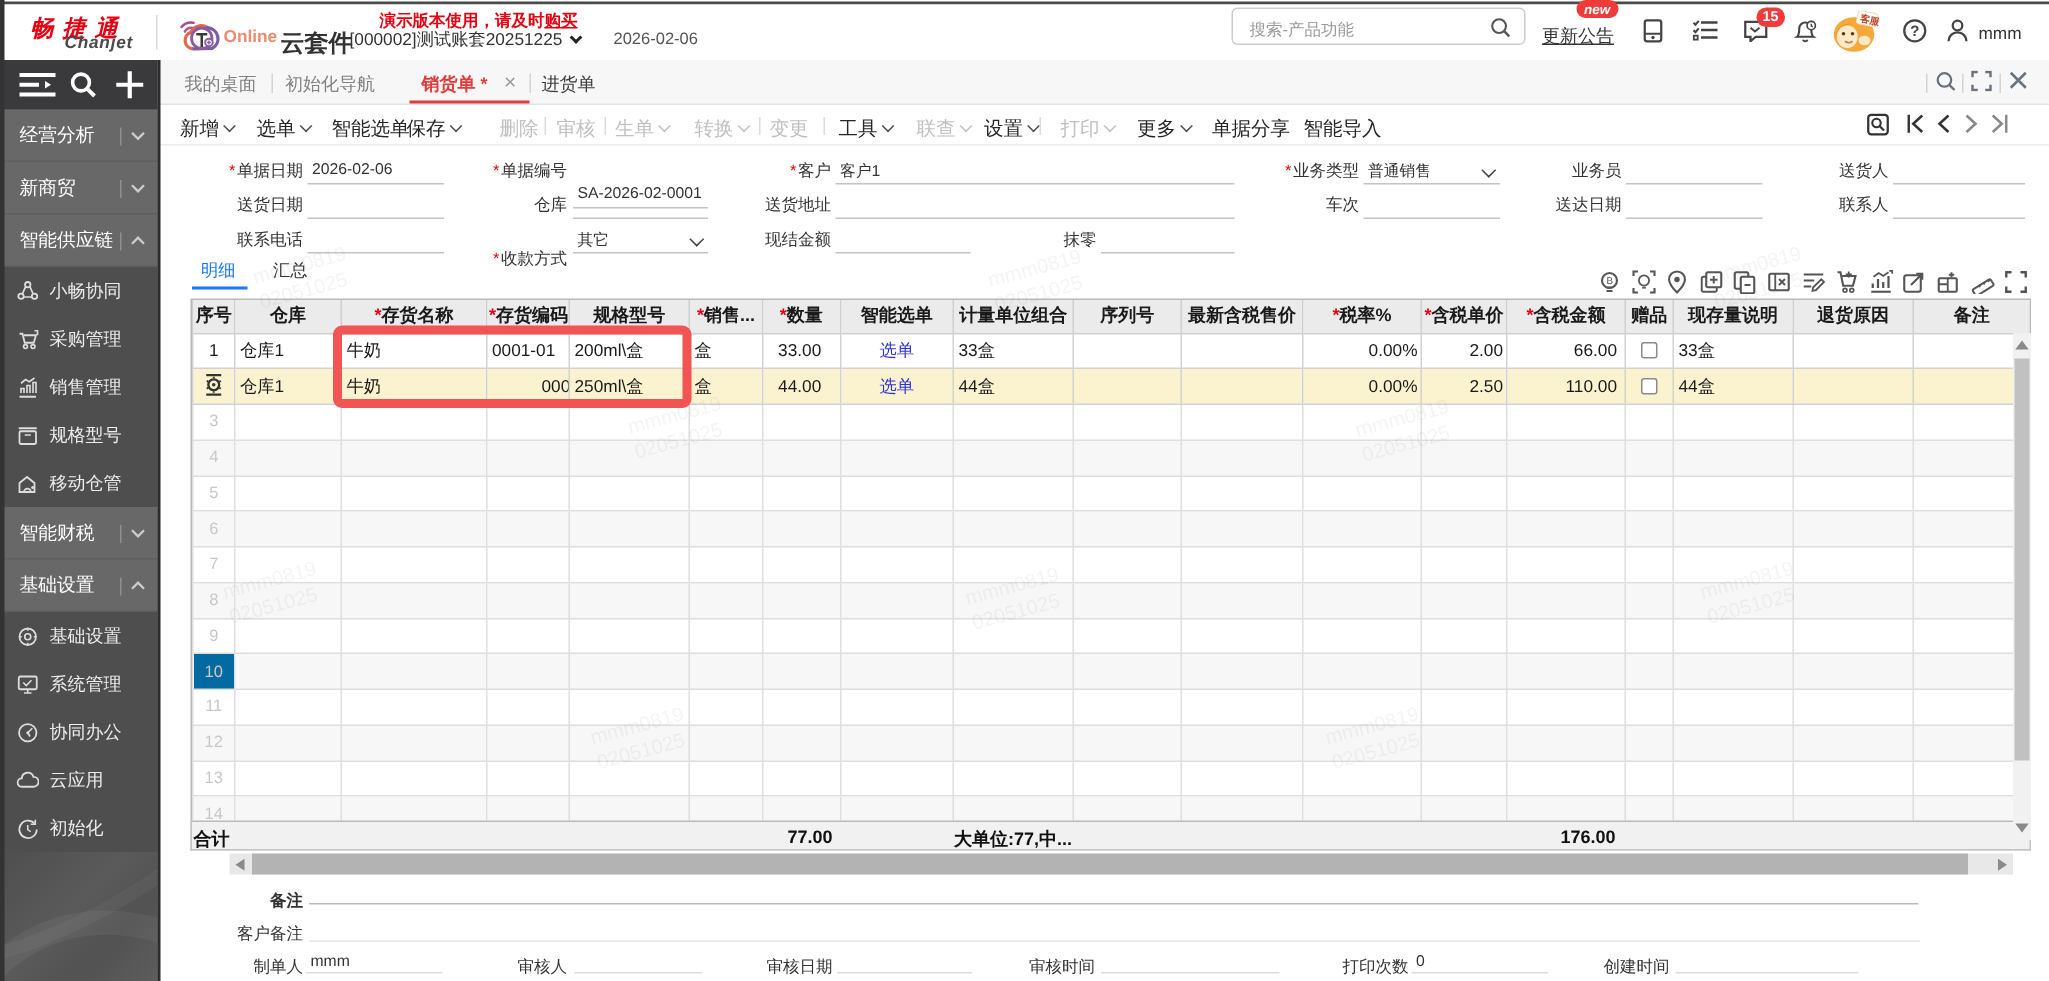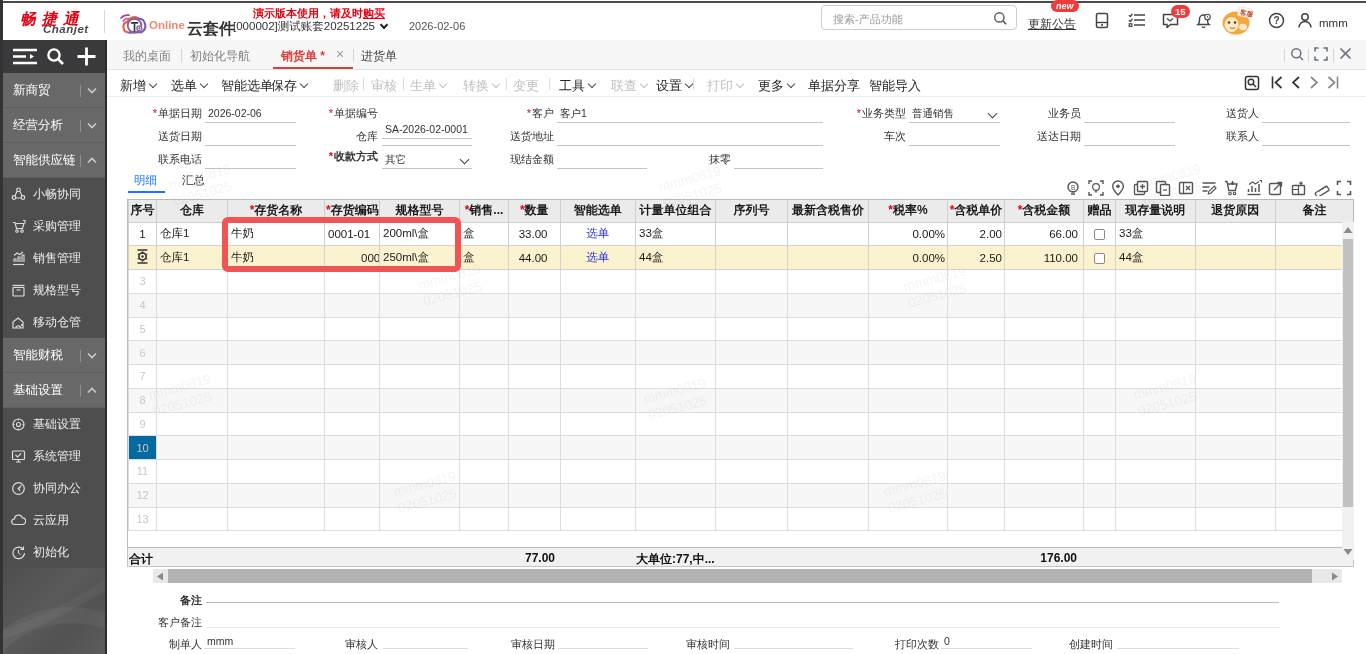--- a/index.html
+++ b/index.html
@@ -162,27 +162,27 @@
         </svg>
   <svg class="abs" style="left:46px;top:7px" width="19" height="19" viewBox="0 0 19 19">
           <circle cx="8" cy="8" r="5.6" fill="none" stroke="#fff" stroke-width="2.4"></circle>
           <path d="M12.2 12.2 L17 17" stroke="#fff" stroke-width="2.6"></path>
         </svg>
   <svg class="abs" style="left:76px;top:6px" width="21" height="21" viewBox="0 0 21 21">
           <path d="M10.5 1.5 v18 M1.5 10.5 h18" stroke="#fff" stroke-width="2.8"></path>
         </svg>
  </div>
  <div style="position:absolute;left:0;top:33px;width:105px;">
-  <div class="sgroup">新商贸<span class="gi">
+  <div class="sgroup">经营分析<span class="gi">
             <span class="bar"></span>
             <svg width="10" height="7" viewBox="0 0 10 7">
               <path d="M1 1.5 l4 4 4-4" fill="none" stroke="#ccc" stroke-width="1.6"></path>
             </svg>
           </span></div>
-  <div class="sgroup">经营分析<span class="gi">
+  <div class="sgroup">新商贸<span class="gi">
             <span class="bar"></span>
             <svg width="10" height="7" viewBox="0 0 10 7">
               <path d="M1 1.5 l4 4 4-4" fill="none" stroke="#ccc" stroke-width="1.6"></path>
             </svg>
           </span></div>
   <div class="sgroup">智能供应链<span class="gi">
             <span class="bar"></span>
             <svg width="10" height="7" viewBox="0 0 10 7">
               <path d="M1 5.5 l4-4 4 4" fill="none" stroke="#ccc" stroke-width="1.6"></path>
             </svg>
@@ -370,21 +370,21 @@
     <div class="flb" style="left:554px;top:128.9px;">送货地址</div>
     <div class="fin" style="left:557px;top:129.9px;width:266px;"></div>
     <div class="flb" style="left:906px;top:128.9px;">车次</div>
     <div class="fin" style="left:909px;top:129.9px;width:91px;"></div>
     <div class="flb" style="left:1081px;top:128.9px;">送达日期</div>
     <div class="fin" style="left:1084px;top:129.9px;width:91px;"></div>
     <div class="flb" style="left:1259px;top:128.9px;">联系人</div>
     <div class="fin" style="left:1262px;top:129.9px;width:88px;"></div>
     <div class="flb" style="left:202px;top:152.2px;">联系电话</div>
     <div class="fin" style="left:205px;top:153.2px;width:91px;"></div>
-    <div class="flb" style="left:378px;top:149px;font-weight:bold;"><span class="req">*</span>收款方式</div>
+    <div class="flb" style="left:378px;top:165px;"><span class="req">*</span>收款方式</div>
     <div class="fin" style="left:382px;top:153.2px;width:90px;">其它<span class="dd"></span></div>
     <div class="flb" style="left:554px;top:152.2px;">现结金额</div>
     <div class="fin" style="left:557px;top:153.2px;width:90px;"></div>
     <div class="flb" style="left:731px;top:152.2px;">抹零</div>
     <div class="fin" style="left:734px;top:153.2px;width:89px;"></div>
 <div class="dtab" style="left:134px;top:173px;color:#1677ff;">明细</div>
 <div style="position:absolute;left:128px;top:190.5px;width:37px;height:2.5px;background:#1677ff;"></div>
 <div class="dtab" style="left:182px;top:173px;color:#333;">汇总</div>
 <svg class="abs" style="left:1065px;top:180px;z-index:2" width="16" height="16" viewBox="0 0 16 16">
       <circle cx="8" cy="7" r="5" fill="none" stroke="#555" stroke-width="1.4"></circle>
@@ -748,20 +748,40 @@
             <td style="background:#fff"></td>
             <td style="background:#fff"></td>
             <td style="background:#fff"></td>
             <td style="background:#fff"></td>
             <td style="background:#fff"></td>
             <td style="background:#fff"></td>
             <td style="background:#fff"></td>
             <td style="background:#fff"></td>
             <td style="background:#fff"></td>
             <td style="background:#fff"></td>
+          </tr>
+          <tr>
+            <td class="rn" style="background:#f7f7f7">14</td>
+            <td style="background:#f7f7f7"></td>
+            <td style="background:#f7f7f7"></td>
+            <td style="background:#f7f7f7"></td>
+            <td style="background:#f7f7f7"></td>
+            <td style="background:#f7f7f7"></td>
+            <td style="background:#f7f7f7"></td>
+            <td style="background:#f7f7f7"></td>
+            <td style="background:#f7f7f7"></td>
+            <td style="background:#f7f7f7"></td>
+            <td style="background:#f7f7f7"></td>
+            <td style="background:#f7f7f7"></td>
+            <td style="background:#f7f7f7"></td>
+            <td style="background:#f7f7f7"></td>
+            <td style="background:#f7f7f7"></td>
+            <td style="background:#f7f7f7"></td>
+            <td style="background:#f7f7f7"></td>
+            <td style="background:#f7f7f7"></td>
           </tr>
         </tbody>
       </table>
     </div>
 <div id="totrow">
  <span class="abs" style="left:1px;top:3px;">合计</span>
  <span class="abs" style="left:340px;top:3px;width:87px;text-align:right;">77.00</span>
  <span class="abs" style="left:508px;top:3px;">大单位:77,中...</span>
  <span class="abs" style="left:862px;top:3px;width:87px;text-align:right;">176.00</span>
 </div>

